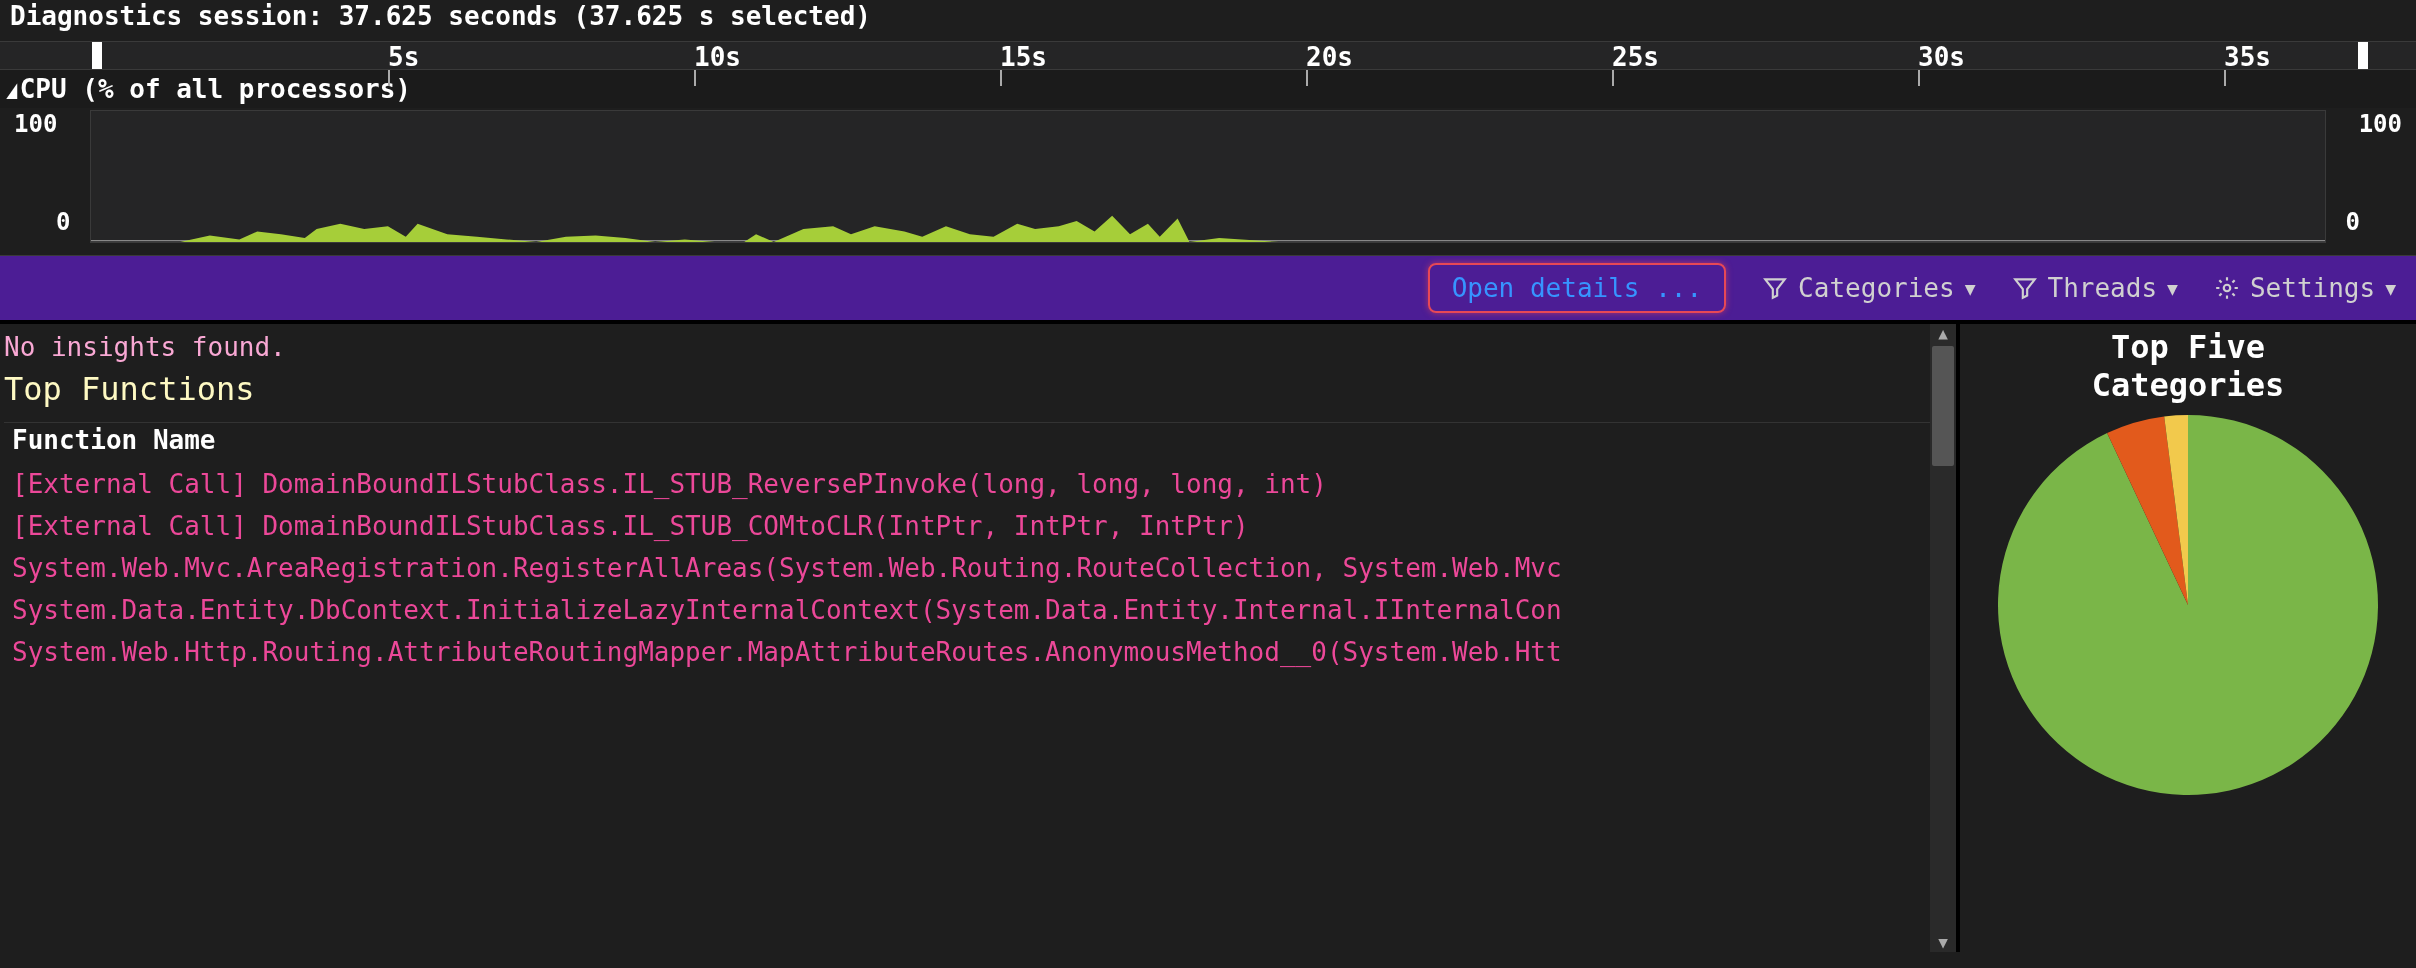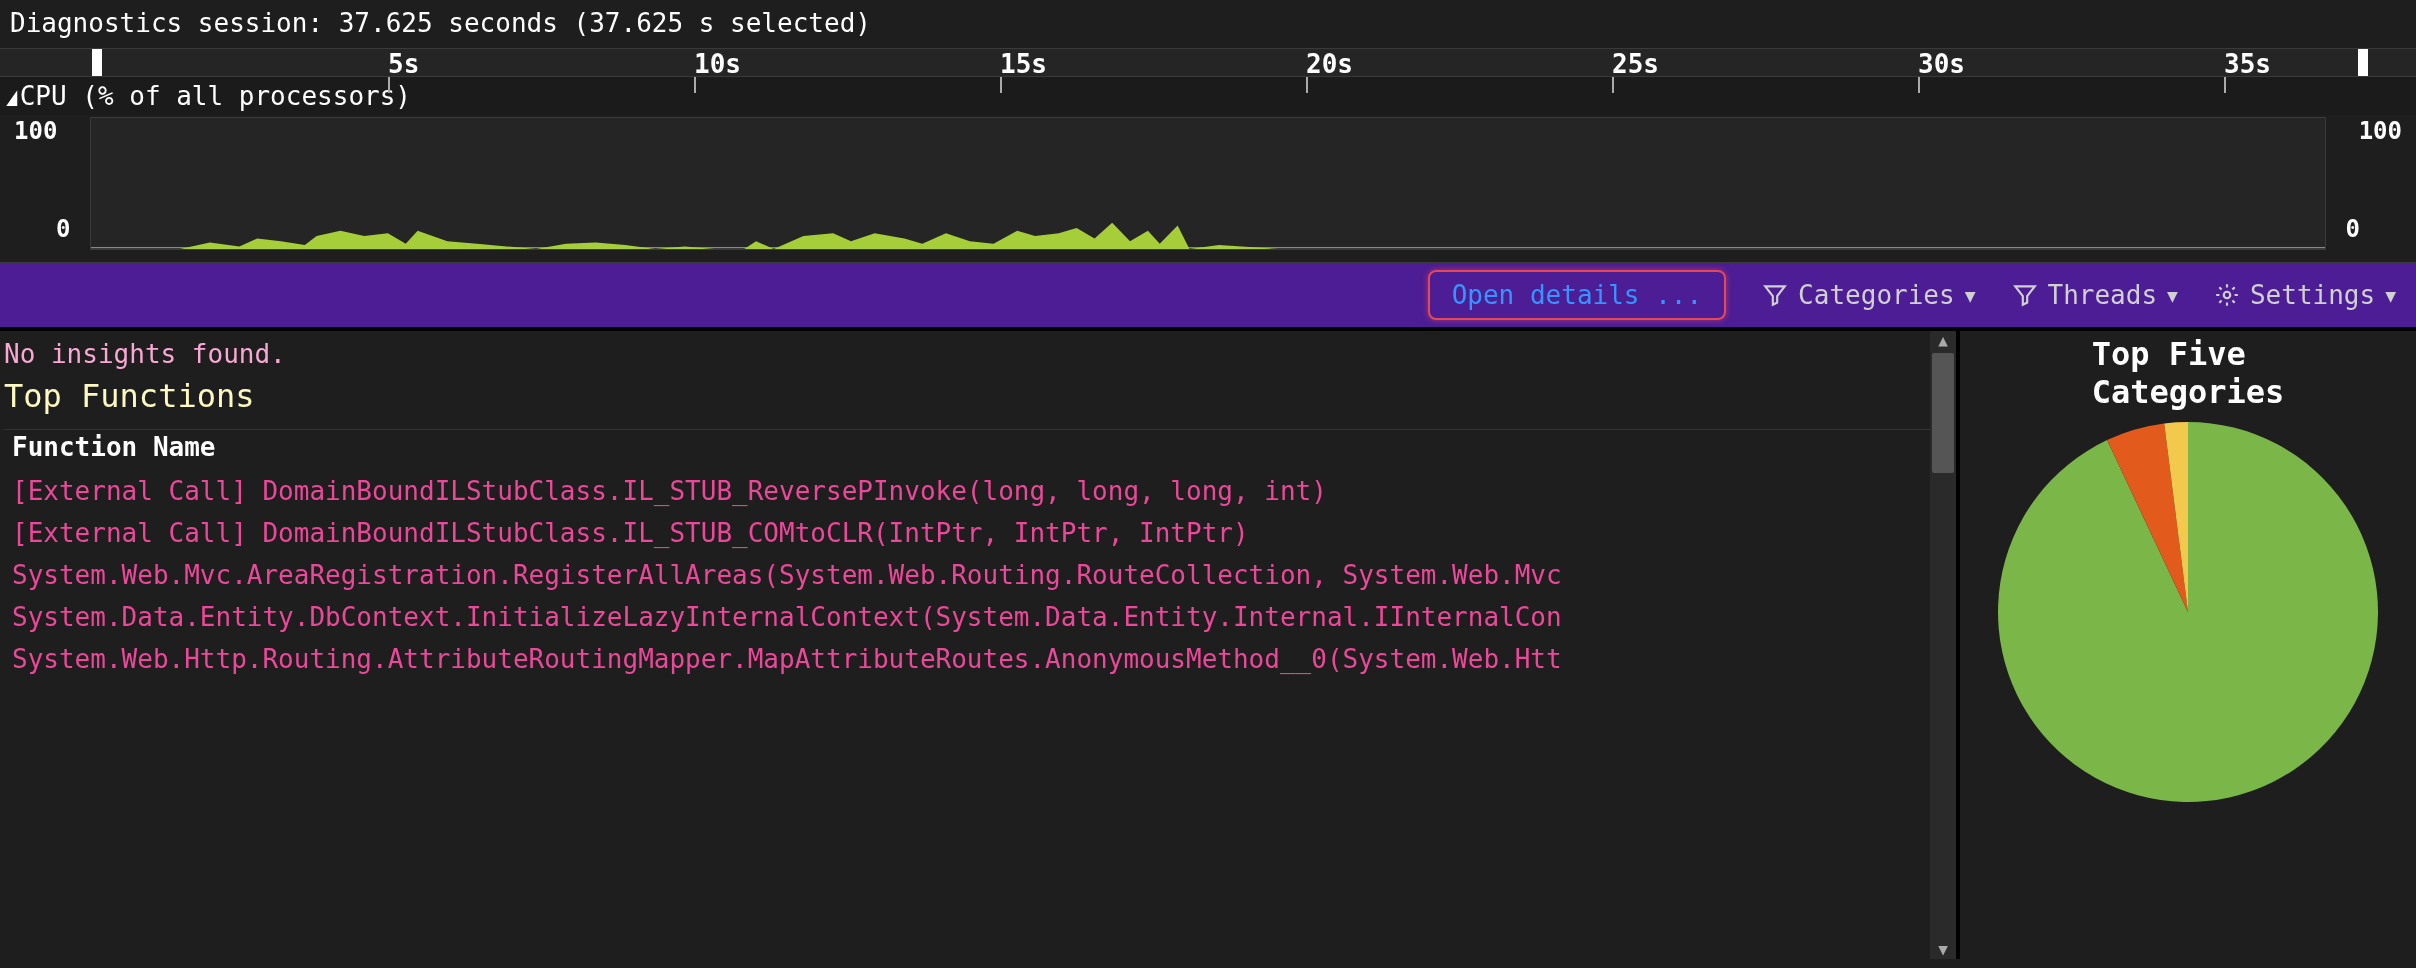--- a/index.html
+++ b/index.html
@@ -8,23 +8,23 @@
     height: 968px;
     background: #1e1e1e;
     color: #dcdcdc;
     font-family: "Consolas", "Menlo", "Monaco", monospace;
     font-size: 26px;
     overflow: hidden;
   }
 
   
   .session-header {
-    padding: 8px 10px 10px 10px;
-    color: #ffffff;
-    font-weight: normal;
+    padding: 1px 10px 10px 10px;
+    color: #ffffff;
+    font-weight: bold;
   }
 
   
   .ruler-wrap {
     position: relative;
     height: 29px;
     border-top: 1px solid #3a3a3a;
     border-bottom: 1px solid #3a3a3a;
     background: #252526;
   }
@@ -48,21 +48,21 @@
     top: 0;
     bottom: 0;
     width: 10px;
     background: #ffffff;
   }
 
   
   .cpu-header {
     padding: 4px 4px 4px 4px;
     color: #ffffff;
-    font-weight: normal;
+    font-weight: bold;
     background: #1b1b1b;
   }
   .cpu-header .disclosure {
     display: inline-block;
     transform: scaleX(0.7);
   }
   .cpu-graph-wrap {
     position: relative;
     height: 148px;
     background: #1e1e1e;
@@ -197,21 +197,21 @@
     background: #1e1e1e;
     display: flex;
     flex-direction: column;
     align-items: center;
     padding-top: 4px;
   }
   .pie-title {
     color: #ffffff;
     font-weight: bold;
     font-size: 32px;
-    text-align: left;
+    text-align: center;
     line-height: 1.2;
   }
   .pie-wrap {
     margin-top: 10px;
     width: 380px;
     height: 380px;
     position: relative;
   }
   .pie-svg { width: 100%; height: 100%; }
 </style>

